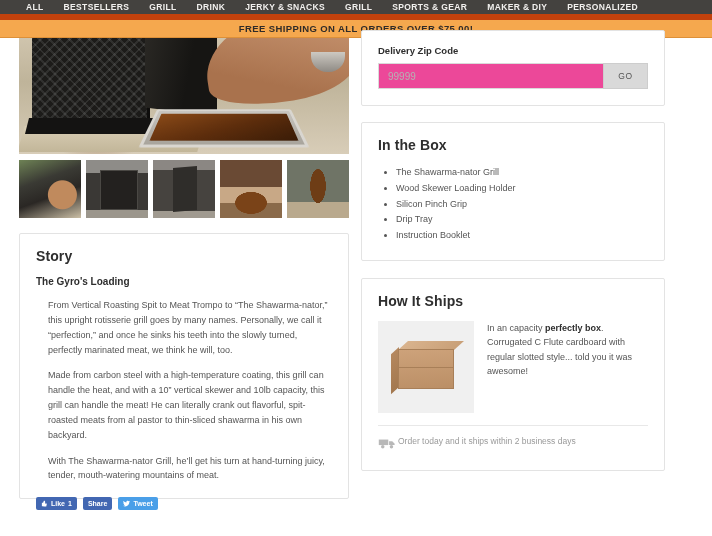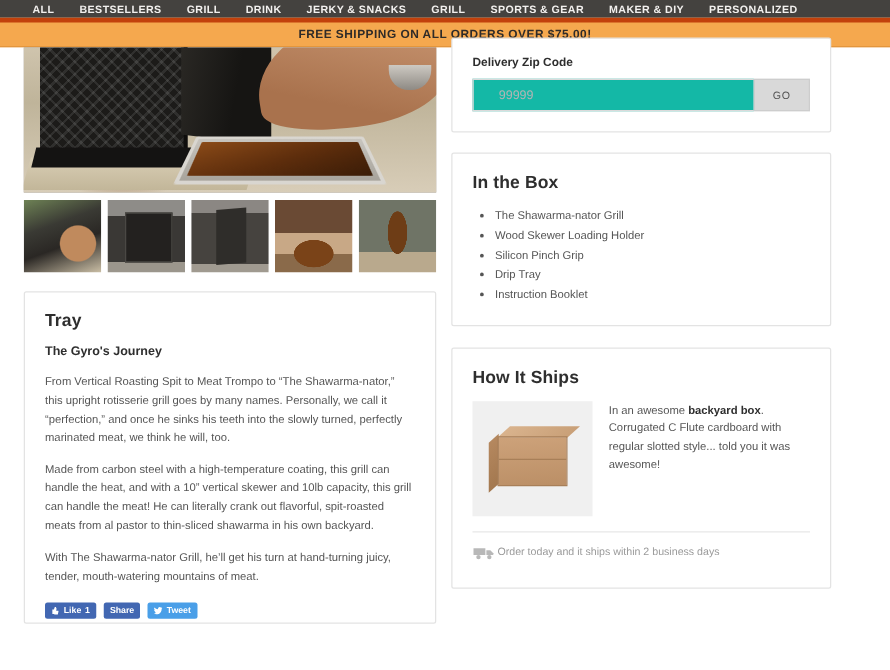--- a/index.html
+++ b/index.html
@@ -43,21 +43,21 @@
   }
   .nav-phone .number {
     color: #ffffff; font-size: 12px; font-weight: bold;
     letter-spacing: 0.2px; display: block; cursor: pointer;
   }
 
   
   .ship-banner {
     height: 24px;
     background: #f5a84e;
-    border-top: 4px solid #c2410c;
+    border-top: 6px solid #c2410c;
     border-bottom: 1px solid #dd9038;
     display: flex; align-items: center; justify-content: center;
   }
   .ship-banner span {
     font-size: 9.5px; font-weight: bold; color: #2f2b28;
     letter-spacing: 0.4px;
   }
 
   
   .page {
@@ -169,21 +169,21 @@
   }
 
   
   .story-card { margin-top: 15px; height: 266px; }
   .story-sub {
     font-size: 10px; font-weight: bold; color: #2e2e2e;
     margin: 0 0 11px 0;
   }
   .story-p {
     font-size: 9px; line-height: 1.65; color: #555555;
-    margin: 0 0 11px 0;
+    margin: 0 0 11px 12px;
   }
   .social { display: flex; gap: 6px; margin-top: 14px; }
   .sbtn {
     display: inline-flex; align-items: center; gap: 3px;
     height: 13px; padding: 0 5px; border-radius: 2px;
     font-size: 7px; font-weight: bold; color: #ffffff;
     cursor: pointer; white-space: nowrap;
   }
   .sbtn.fb-like { background: #4267b2; }
   .sbtn.fb-share { background: #4267b2; }
@@ -193,23 +193,23 @@
   
   .zip-card { margin-top: -8px; }
   .zip-label {
     font-size: 9.5px; font-weight: bold; color: #2e2e2e;
     margin: 0 0 7px 0;
   }
   .zip-row { display: flex; }
   .zip-input {
     flex: 1; height: 26px;
     border: 1px solid #dadada; border-right: none;
-    padding: 0 20px; font-size: 10px; color: #333;
+    padding: 0 9px; font-size: 10px; color: #333;
     font-family: "Liberation Sans", sans-serif;
-    outline: none; background: #14b8a6;
+    outline: none; background: #ec4899;
   }
   .zip-input::placeholder { color: #b4b4b4; }
   .zip-go {
     width: 45px; height: 26px;
     background: #d9d9d9; border: 1px solid #cdcdcd;
     font-size: 8.5px; color: #555555; letter-spacing: 0.6px;
     cursor: pointer;
     font-family: Liberation Sans, sans-serif;
   }
 
@@ -308,22 +308,22 @@
       <div class="thumb">
         <div class="thumb-img t4"></div>
       </div>
       <div class="thumb">
         <div class="thumb-img t5"></div>
       </div>
     </div>
 
     <div class="card story-card">
       <div class="card-pad">
-        <h2 class="card-title">Tray</h2>
-        <h3 class="story-sub">The Gyro's Journey</h3>
+        <h2 class="card-title">Story</h2>
+        <h3 class="story-sub">The Gyro's Loading</h3>
         <p class="story-p">From Vertical Roasting Spit to Meat Trompo to “The Shawarma-nator,” this upright rotisserie grill goes by many names. Personally, we call it “perfection,” and once he sinks his teeth into the slowly turned, perfectly marinated meat, we think he will, too.</p>
         <p class="story-p">Made from carbon steel with a high-temperature coating, this grill can handle the heat, and with a 10” vertical skewer and 10lb capacity, this grill can handle the meat! He can literally crank out flavorful, spit-roasted meats from al pastor to thin-sliced shawarma in his own backyard.</p>
         <p class="story-p">With The Shawarma-nator Grill, he’ll get his turn at hand-turning juicy, tender, mouth-watering mountains of meat.</p>
 
         <div class="social">
           <div class="sbtn fb-like">
             <span>
               <svg width="7" height="7" viewBox="0 0 16 16" fill="#ffffff">
                   <path d="M6.5 1.5 4.8 6H2v8h3l1 1h6l1.2-5.2L13 8H9l.7-3.3L8.5 1.5z"></path>
                 </svg>
@@ -375,21 +375,21 @@
     <div class="card ships-card">
       <div class="card-pad">
         <h2 class="card-title">How It Ships</h2>
         <div class="ships-row">
           <div class="ship-img">
             <div class="boxside"></div>
             <div class="boxtop"></div>
             <div class="boxfront"></div>
           </div>
           <div class="ship-text">
-            <span>In an awesome </span><b>backyard box</b><span>. Corrugated C Flute cardboard with regular slotted style... told you it was awesome!</span>
+            <span>In an capacity </span><b>perfectly box</b><span>. Corrugated C Flute cardboard with regular slotted style... told you it was awesome!</span>
           </div>
         </div>
 
         <div class="ships-divider"></div>
 
         <div class="ship-feat">
           <div class="ship-feat-icon">
             <svg width="19" height="13" viewBox="0 0 24 16" fill="#b8b8b8">
               <path d="M1 3h12v7H1z"></path>
               <path d="M14 5h4l3 3.2V10h-7z"></path>

